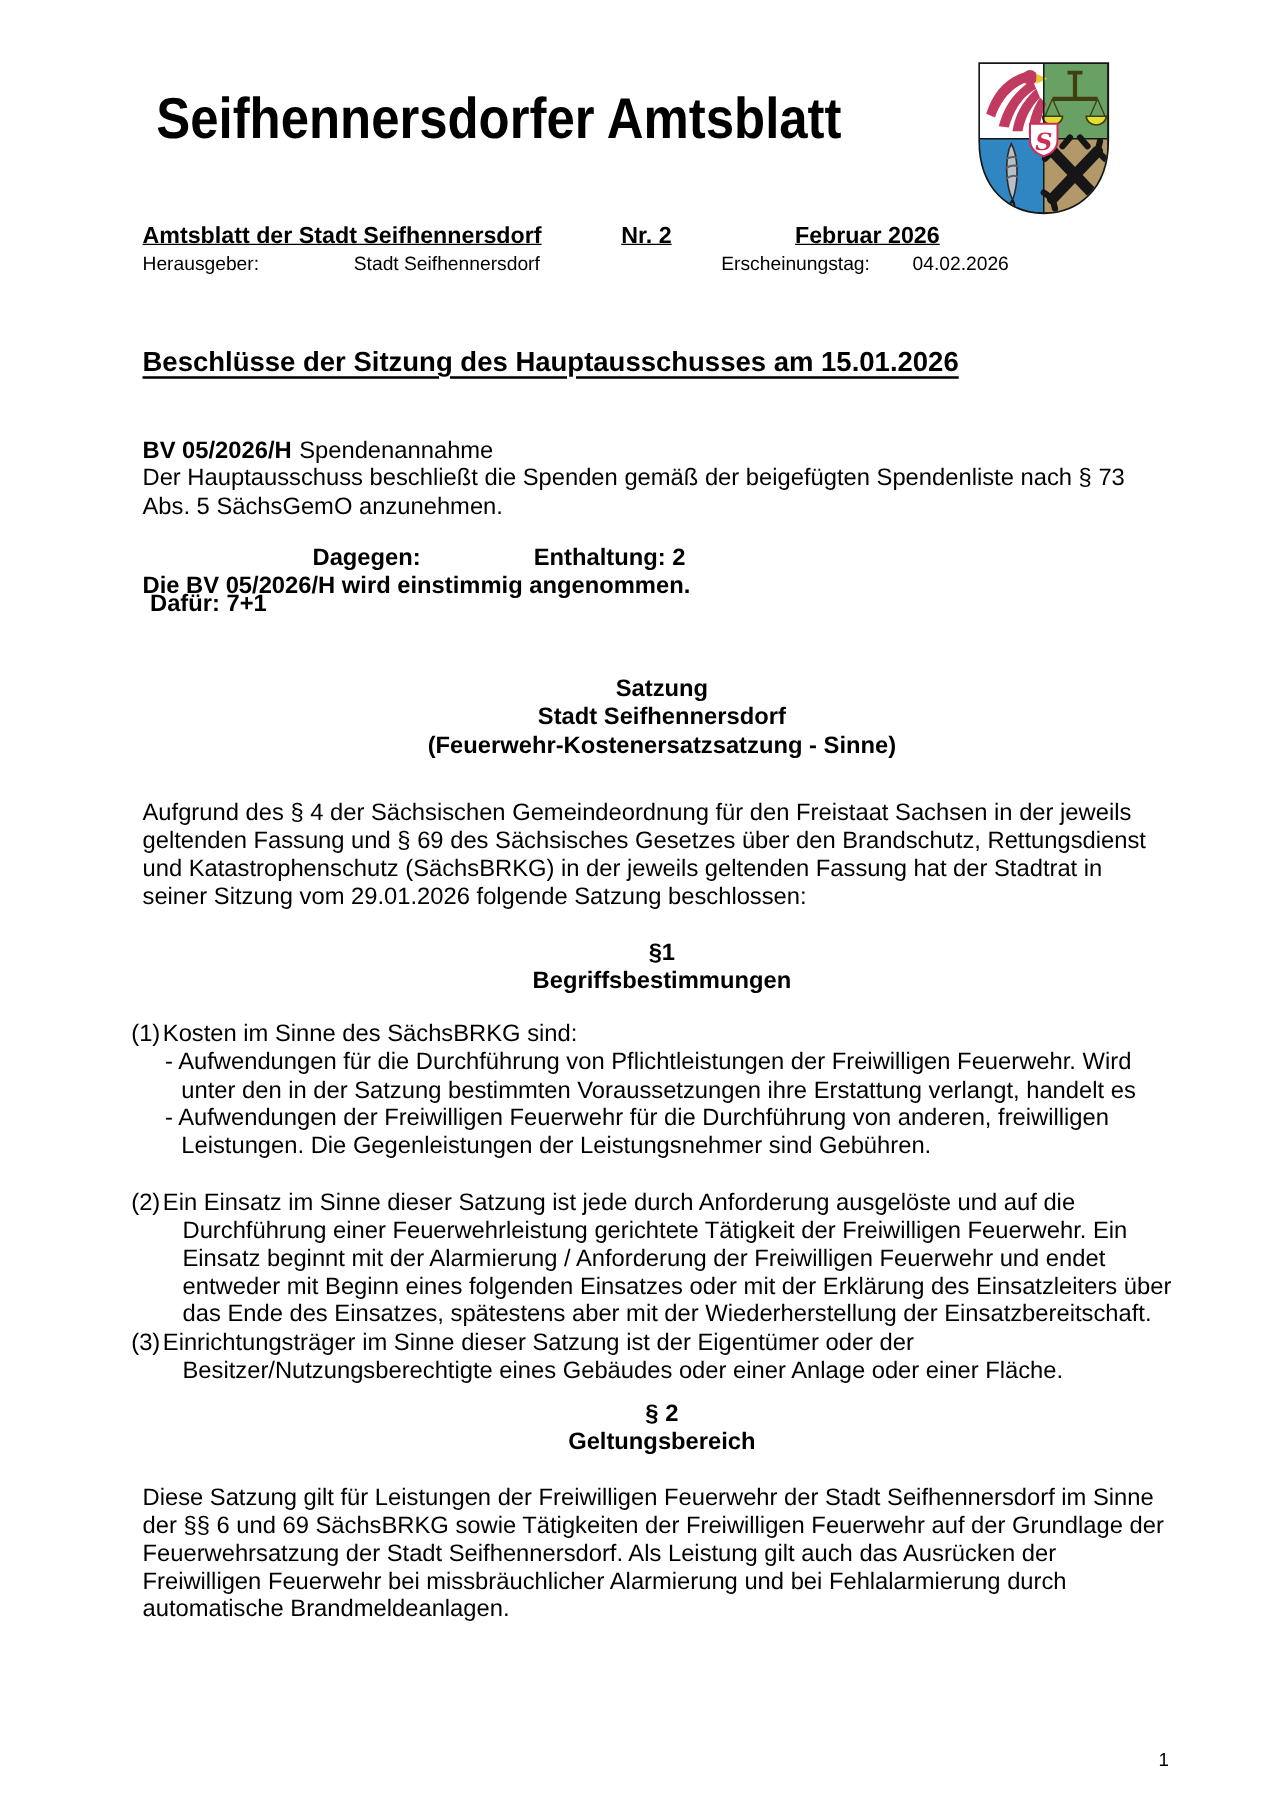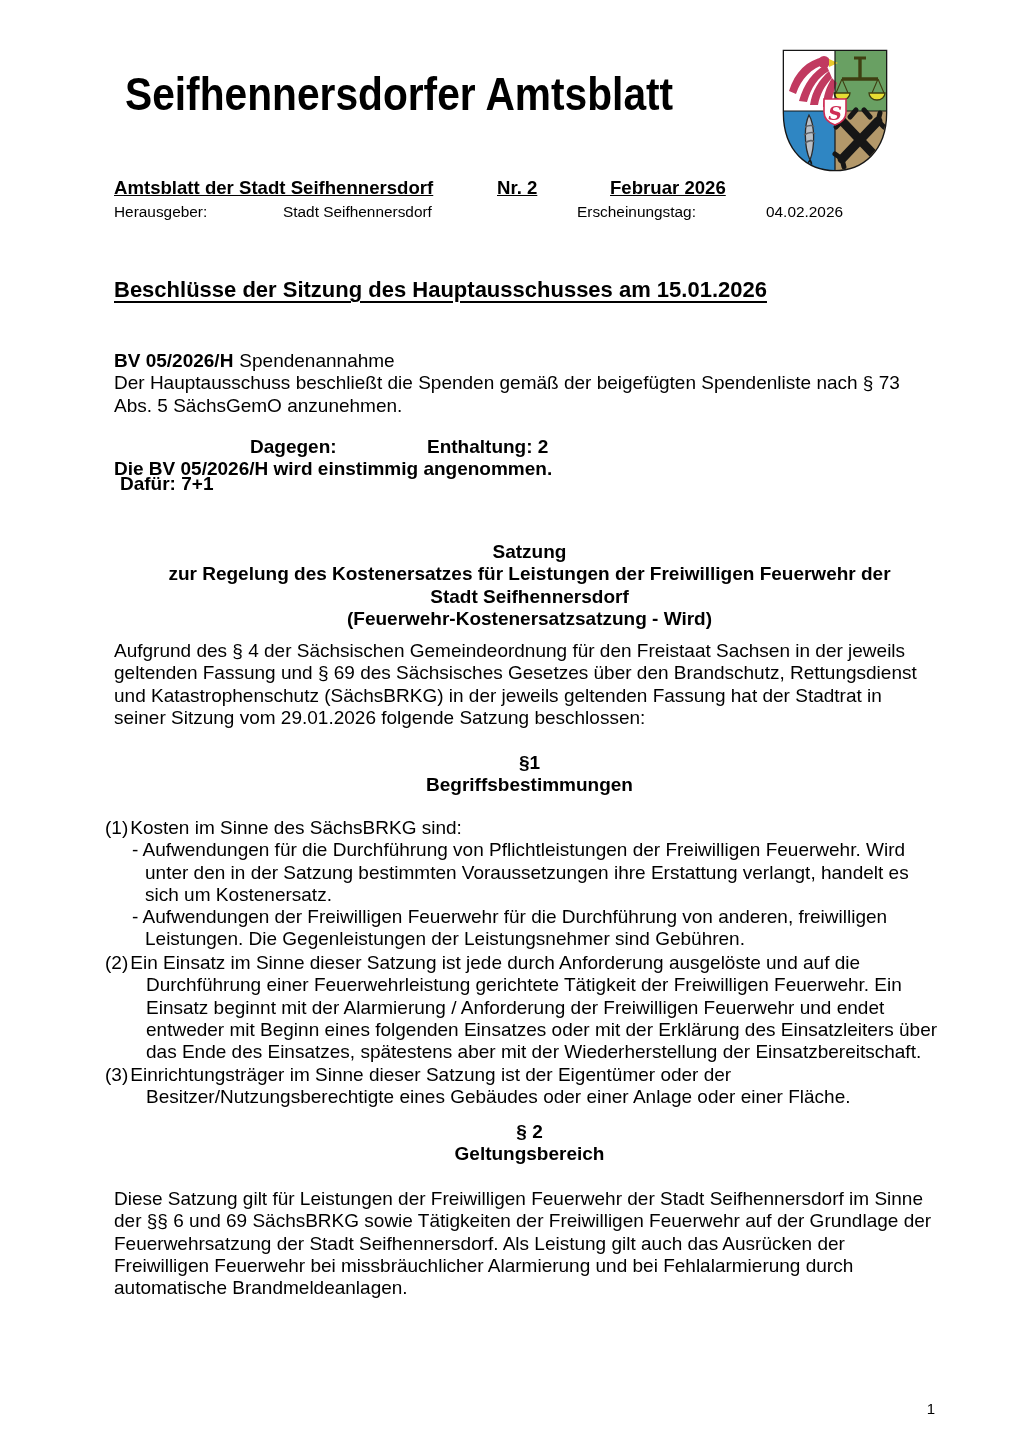--- a/index.html
+++ b/index.html
@@ -111,26 +111,26 @@
 
     <g>
       <path d="M44,52 h22 v13 c0,7 -5,11 -11,13 c-6,-2 -11,-6 -11,-13 Z" fill="#ffffff" stroke="#cf2d55" stroke-width="1.6"></path>
       <text x="55" y="73" text-anchor="middle" font-family="DejaVu Serif, serif" font-style="italic" font-weight="bold" font-size="19" fill="#cf2d55">S</text>
     </g>
   </svg>
 </div>
 
 <div class="abs hdr1 nowrap" style="left:114px;">Amtsblatt der Stadt Seifhennersdorf</div>
 <div class="abs hdr1 nowrap" style="left:497px;">Nr. 2</div>
-<div class="abs hdr1 nowrap" style="left:610px;text-align:center;">Februar 2026</div>
+<div class="abs hdr1 nowrap" style="left:636px;text-align:center;">Februar 2026</div>
 
 <div class="abs hdr2 nowrap" style="left:114px;">Herausgeber:</div>
 <div class="abs hdr2 nowrap" style="left:283px;">Stadt Seifhennersdorf</div>
 <div class="abs hdr2 nowrap" style="left:577px;">Erscheinungstag:</div>
-<div class="abs hdr2 nowrap" style="left:730px;margin-left:36px;">04.02.2026</div>
+<div class="abs hdr2 nowrap" style="left:730px;">04.02.2026</div>
 
 <div class="abs" id="res-heading">Beschlüsse der Sitzung des Hauptausschusses am 15.01.2026</div>
 
 <div class="abs block" id="bv-block">
   <div class="nowrap">
     <span class="b">BV 05/2026/H</span><span style="margin-left:6px;">Spendenannahme</span>
   </div>
   <div class="lines">
       <div>Der Hauptausschuss beschließt die Spenden gemäß der beigefügten Spendenliste nach § 73</div>
       <div>Abs. 5 SächsGemO anzunehmen.</div>
@@ -139,23 +139,22 @@
 
 <div class="abs block" id="vote-line">
   <span id="vote-for">Dafür: 7+1</span>
   <span id="vote-against">Dagegen:</span>
   <span id="vote-abst">Enthaltung: 2</span>
 </div>
 <div class="abs block" id="vote-result">Die BV 05/2026/H wird einstimmig angenommen.</div>
 
 <div class="abs block centerblock lines" id="statute-title">
     <div>Satzung</div>
-    <div>zur Regelung des Kostenersatzes für Leistungen der Freiwilligen Feuerwehr der</div>
     <div>Stadt Seifhennersdorf</div>
-    <div>(Feuerwehr-Kostenersatzsatzung - Wird)</div>
+    <div>(Feuerwehr-Kostenersatzsatzung - Sinne)</div>
   </div>
 
 <div class="abs block lines" id="preamble">
     <div>Aufgrund des § 4 der Sächsischen Gemeindeordnung für den Freistaat Sachsen in der jeweils</div>
     <div>geltenden Fassung und § 69 des Sächsisches Gesetzes über den Brandschutz, Rettungsdienst</div>
     <div>und Katastrophenschutz (SächsBRKG) in der jeweils geltenden Fassung hat der Stadtrat in</div>
     <div>seiner Sitzung vom 29.01.2026 folgende Satzung beschlossen:</div>
   </div>
 
 <div class="abs block centerblock" id="sec1-head">
@@ -163,21 +162,20 @@
   <div>Begriffsbestimmungen</div>
 </div>
 
 <div class="abs block list-item" id="item1">
   <div class="li-first nowrap">
     <span>(1)</span><span class="txt">Kosten im Sinne des SächsBRKG sind:</span>
   </div>
   <div class="sub-first">- Aufwendungen für die Durchführung von Pflichtleistungen der Freiwilligen Feuerwehr. Wird</div>
   <div class="sub-cont lines">
       <div>unter den in der Satzung bestimmten Voraussetzungen ihre Erstattung verlangt, handelt es</div>
-      <div>sich um Kostenersatz.</div>
     </div>
   <div class="sub-first">- Aufwendungen der Freiwilligen Feuerwehr für die Durchführung von anderen, freiwilligen</div>
   <div class="sub-cont lines">
       <div>Leistungen. Die Gegenleistungen der Leistungsnehmer sind Gebühren.</div>
     </div>
 </div>
 
 <div class="abs block list-item" id="item2">
   <div class="li-first nowrap">
     <span>(2)</span><span class="txt">Ein Einsatz im Sinne dieser Satzung ist jede durch Anforderung ausgelöste und auf die</span>

